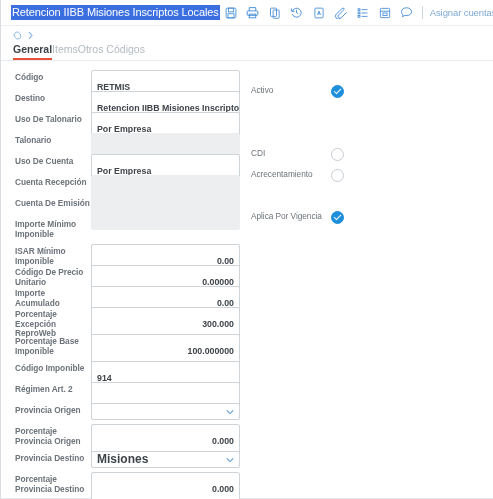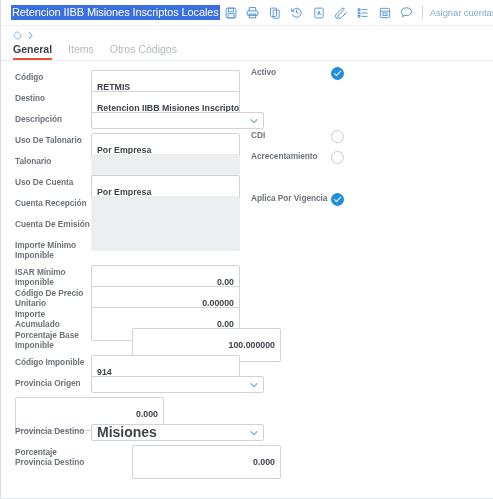--- a/index.html
+++ b/index.html
@@ -72,21 +72,21 @@
     height: 15px;
   }
   .subbar .mini {
     color: #7fb0e6;
     display: flex; align-items: center;
     cursor: pointer;
   }
   .tabs {
     display: flex;
     align-items: flex-end;
-    gap: 16px;
+    gap: 0;
     padding: 3px 0 0 12px;
     border-bottom: 1px solid #e9ecef;
     height: 20px;
   }
   .tab {
     font-size: 10.5px;
     color: #b3bac1;
     padding-bottom: 3px;
     cursor: pointer;
     border-bottom: 2px solid transparent;
@@ -104,21 +104,21 @@
     padding: 9px 0 0 0;
   }
   .row {
     display: flex;
     align-items: flex-start;
     height: 18px;
     margin-bottom: 3px;
     padding-left: 14px;
     font-weight: bold;
   }
-  .row.tall { height: 24px; gap: 41px; }
+  .row.tall { height: 24px; }
   .lbl {
     width: 76px;
     flex: 0 0 76px;
     font-size: 8.3px;
     color: #6d737a;
     line-height: 9.6px;
     padding-top: 3px;
     letter-spacing: -0.05px;
   }
   .ctrl { flex: 0 0 149px; width: 149px; }
@@ -139,26 +139,26 @@
     overflow: hidden;
   }
   .inp.num { justify-content: flex-end; }
   .inp.dis {
     background: #eceef0;
     border-color: #eceef0;
     color: #8b9097;
   }
   .sel {
     position: relative;
-    width: 173px;
+    width: 149px;
     height: 17px;
     border: 1px solid #cfd4d9;
     border-radius: 2px;
     background: #ffffff;
-    font-size: 14px;
+    font-size: 12px;
     color: #3f444a;
     padding: 0 16px 0 5px;
     line-height: 15px;
     display: flex;
     align-items: center;
     white-space: nowrap;
     overflow: hidden;
     cursor: pointer;
   }
   .sel .caret {
@@ -166,23 +166,22 @@
     right: 5px; top: 50%;
     transform: translateY(-50%);
     color: #5b9bd5;
     display: flex;
   }
 
   
   .rightcol {
     position: absolute;
     left: 250px;
-    top: 3px;
+    top: 21px;
     width: 243px;
-    font-weight: bold;
   }
   .rrow {
     display: flex;
     align-items: center;
     height: 18px;
     margin-bottom: 3px;
   }
   .rlbl {
     width: 80px;
     flex: 0 0 80px;
@@ -325,109 +324,109 @@
             <div class="inp">RETMIS</div>
           </div>
         </div>
         <div class="row">
           <div class="lbl">Destino</div>
           <div class="ctrl">
             <div class="inp">Retencion IIBB Misiones Inscriptos Locales</div>
           </div>
         </div>
         <div class="row">
-          <div class="lbl">Descripción</div>
+          <div class="lbl">Uso De Talonario</div>
+          <div class="ctrl">
+            <div class="inp">Por Empresa</div>
+          </div>
+        </div>
+        <div class="row">
+          <div class="lbl">Talonario</div>
+          <div class="ctrl">
+            <div class="inp dis"></div>
+          </div>
+        </div>
+        <div class="row">
+          <div class="lbl">Uso De Cuenta</div>
+          <div class="ctrl">
+            <div class="inp">Por Empresa</div>
+          </div>
+        </div>
+        <div class="row">
+          <div class="lbl">Cuenta Recepción</div>
+          <div class="ctrl">
+            <div class="inp dis"></div>
+          </div>
+        </div>
+        <div class="row">
+          <div class="lbl">Cuenta De Emisión</div>
+          <div class="ctrl">
+            <div class="inp dis"></div>
+          </div>
+        </div>
+        <div class="row tall">
+          <div class="lbl">Importe Mínimo Imponible</div>
+        </div>
+        <div class="row">
+          <div class="lbl">ISAR Mínimo Imponible</div>
+          <div class="ctrl">
+            <div class="inp num">0.00</div>
+          </div>
+        </div>
+        <div class="row">
+          <div class="lbl">Código De Precio Unitario</div>
+          <div class="ctrl">
+            <div class="inp num">0.00000</div>
+          </div>
+        </div>
+        <div class="row">
+          <div class="lbl">Importe Acumulado</div>
+          <div class="ctrl">
+            <div class="inp num">0.00</div>
+          </div>
+        </div>
+        <div class="row tall">
+          <div class="lbl">Porcentaje Excepción ReproWeb</div>
+          <div class="ctrl">
+            <div class="inp num">300.000</div>
+          </div>
+        </div>
+        <div class="row tall">
+          <div class="lbl">Porcentaje Base Imponible</div>
+          <div class="ctrl">
+            <div class="inp num">100.000000</div>
+          </div>
+        </div>
+        <div class="row">
+          <div class="lbl">Código Imponible</div>
+          <div class="ctrl">
+            <div class="inp">914</div>
+          </div>
+        </div>
+        <div class="row">
+          <div class="lbl">Régimen Art. 2</div>
+          <div class="ctrl">
+            <div class="inp"></div>
+          </div>
+        </div>
+        <div class="row">
+          <div class="lbl">Provincia Origen</div>
           <div class="ctrl">
             <div class="sel">
               <span></span>
               <span class="caret">
                 <svg width="8" height="5" viewBox="0 0 10 6" fill="none" stroke="currentColor" stroke-width="1.3">
                   <path d="M1 1l4 4 4-4"></path>
                 </svg>
               </span>
             </div>
           </div>
         </div>
-        <div class="row">
-          <div class="lbl">Uso De Talonario</div>
-          <div class="ctrl">
-            <div class="inp">Por Empresa</div>
-          </div>
-        </div>
-        <div class="row">
-          <div class="lbl">Talonario</div>
-          <div class="ctrl">
-            <div class="inp dis"></div>
-          </div>
-        </div>
-        <div class="row">
-          <div class="lbl">Uso De Cuenta</div>
-          <div class="ctrl">
-            <div class="inp">Por Empresa</div>
-          </div>
-        </div>
-        <div class="row">
-          <div class="lbl">Cuenta Recepción</div>
-          <div class="ctrl">
-            <div class="inp dis"></div>
-          </div>
-        </div>
-        <div class="row">
-          <div class="lbl">Cuenta De Emisión</div>
-          <div class="ctrl">
-            <div class="inp dis"></div>
-          </div>
-        </div>
         <div class="row tall">
-          <div class="lbl">Importe Mínimo Imponible</div>
-        </div>
-        <div class="row">
-          <div class="lbl">ISAR Mínimo Imponible</div>
-          <div class="ctrl">
-            <div class="inp num">0.00</div>
-          </div>
-        </div>
-        <div class="row">
-          <div class="lbl">Código De Precio Unitario</div>
-          <div class="ctrl">
-            <div class="inp num">0.00000</div>
-          </div>
-        </div>
-        <div class="row">
-          <div class="lbl">Importe Acumulado</div>
-          <div class="ctrl">
-            <div class="inp num">0.00</div>
-          </div>
-        </div>
-        <div class="row tall">
-          <div class="lbl">Porcentaje Base Imponible</div>
-          <div class="ctrl">
-            <div class="inp num">100.000000</div>
-          </div>
-        </div>
-        <div class="row">
-          <div class="lbl">Código Imponible</div>
-          <div class="ctrl">
-            <div class="inp">914</div>
-          </div>
-        </div>
-        <div class="row">
-          <div class="lbl">Provincia Origen</div>
-          <div class="ctrl">
-            <div class="sel">
-              <span></span>
-              <span class="caret">
-                <svg width="8" height="5" viewBox="0 0 10 6" fill="none" stroke="currentColor" stroke-width="1.3">
-                  <path d="M1 1l4 4 4-4"></path>
-                </svg>
-              </span>
-            </div>
-          </div>
-        </div>
-        <div class="row tall">
+          <div class="lbl">Porcentaje Provincia Origen</div>
           <div class="ctrl">
             <div class="inp num">0.000</div>
           </div>
         </div>
         <div class="row">
           <div class="lbl">Provincia Destino</div>
           <div class="ctrl">
             <div class="sel">
               <span>Misiones</span>
               <span class="caret">

